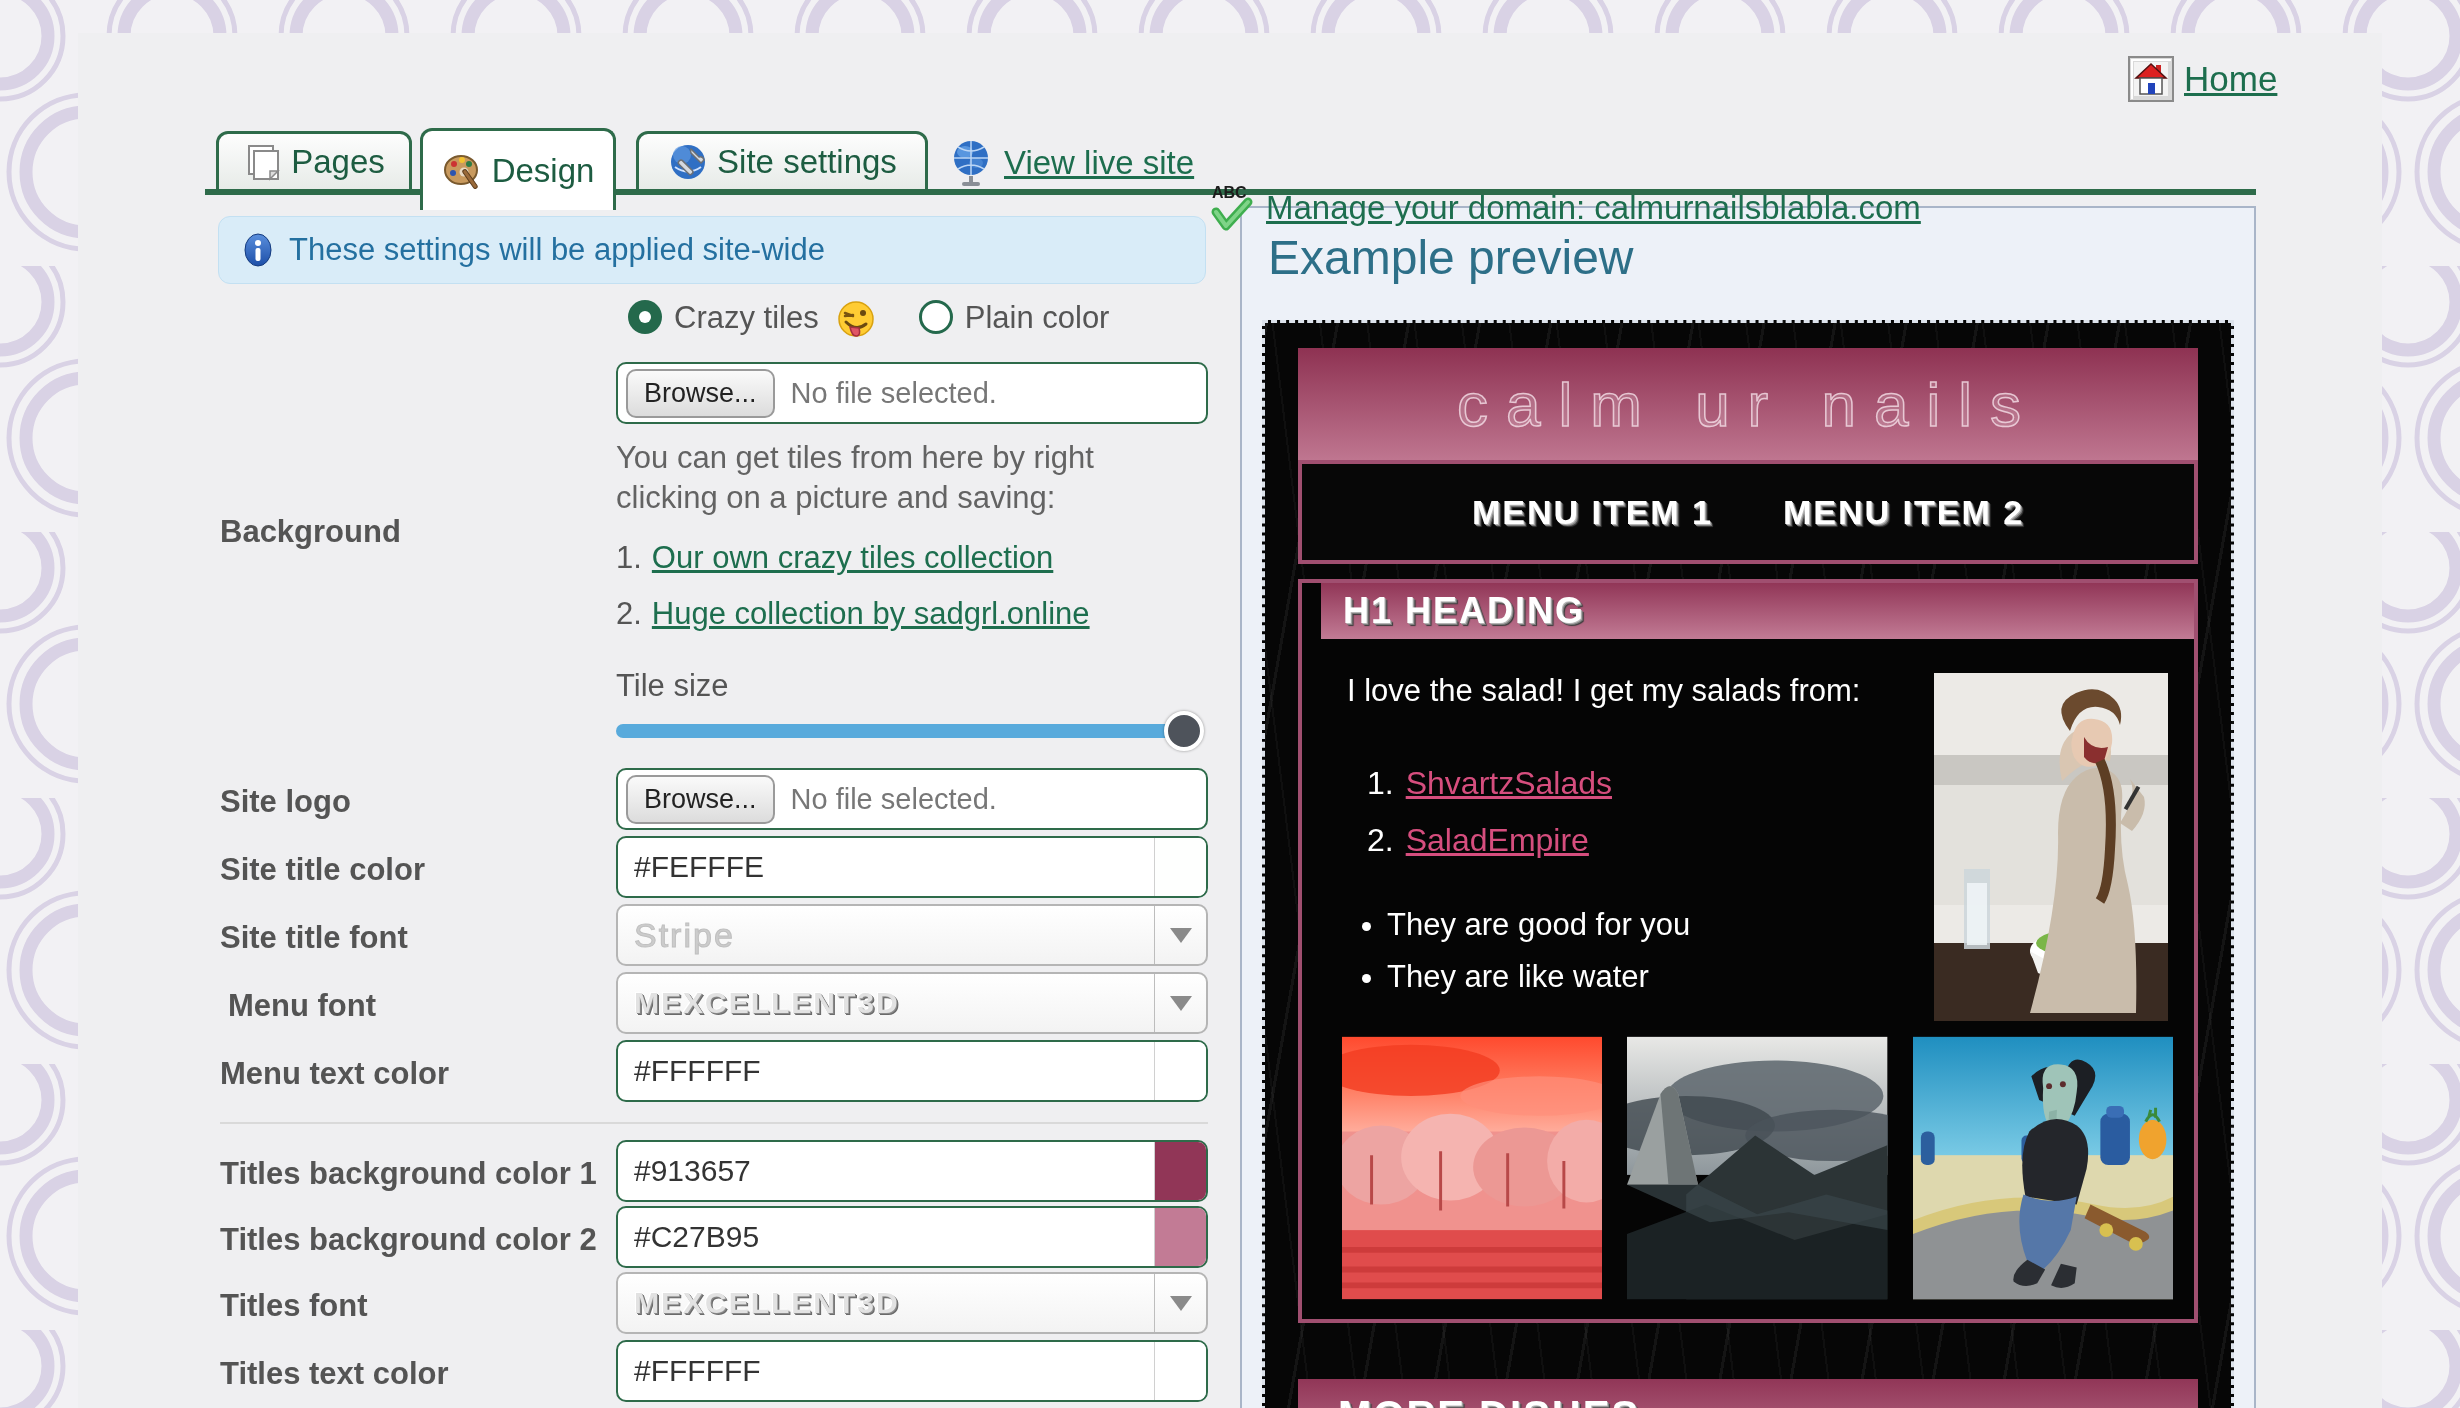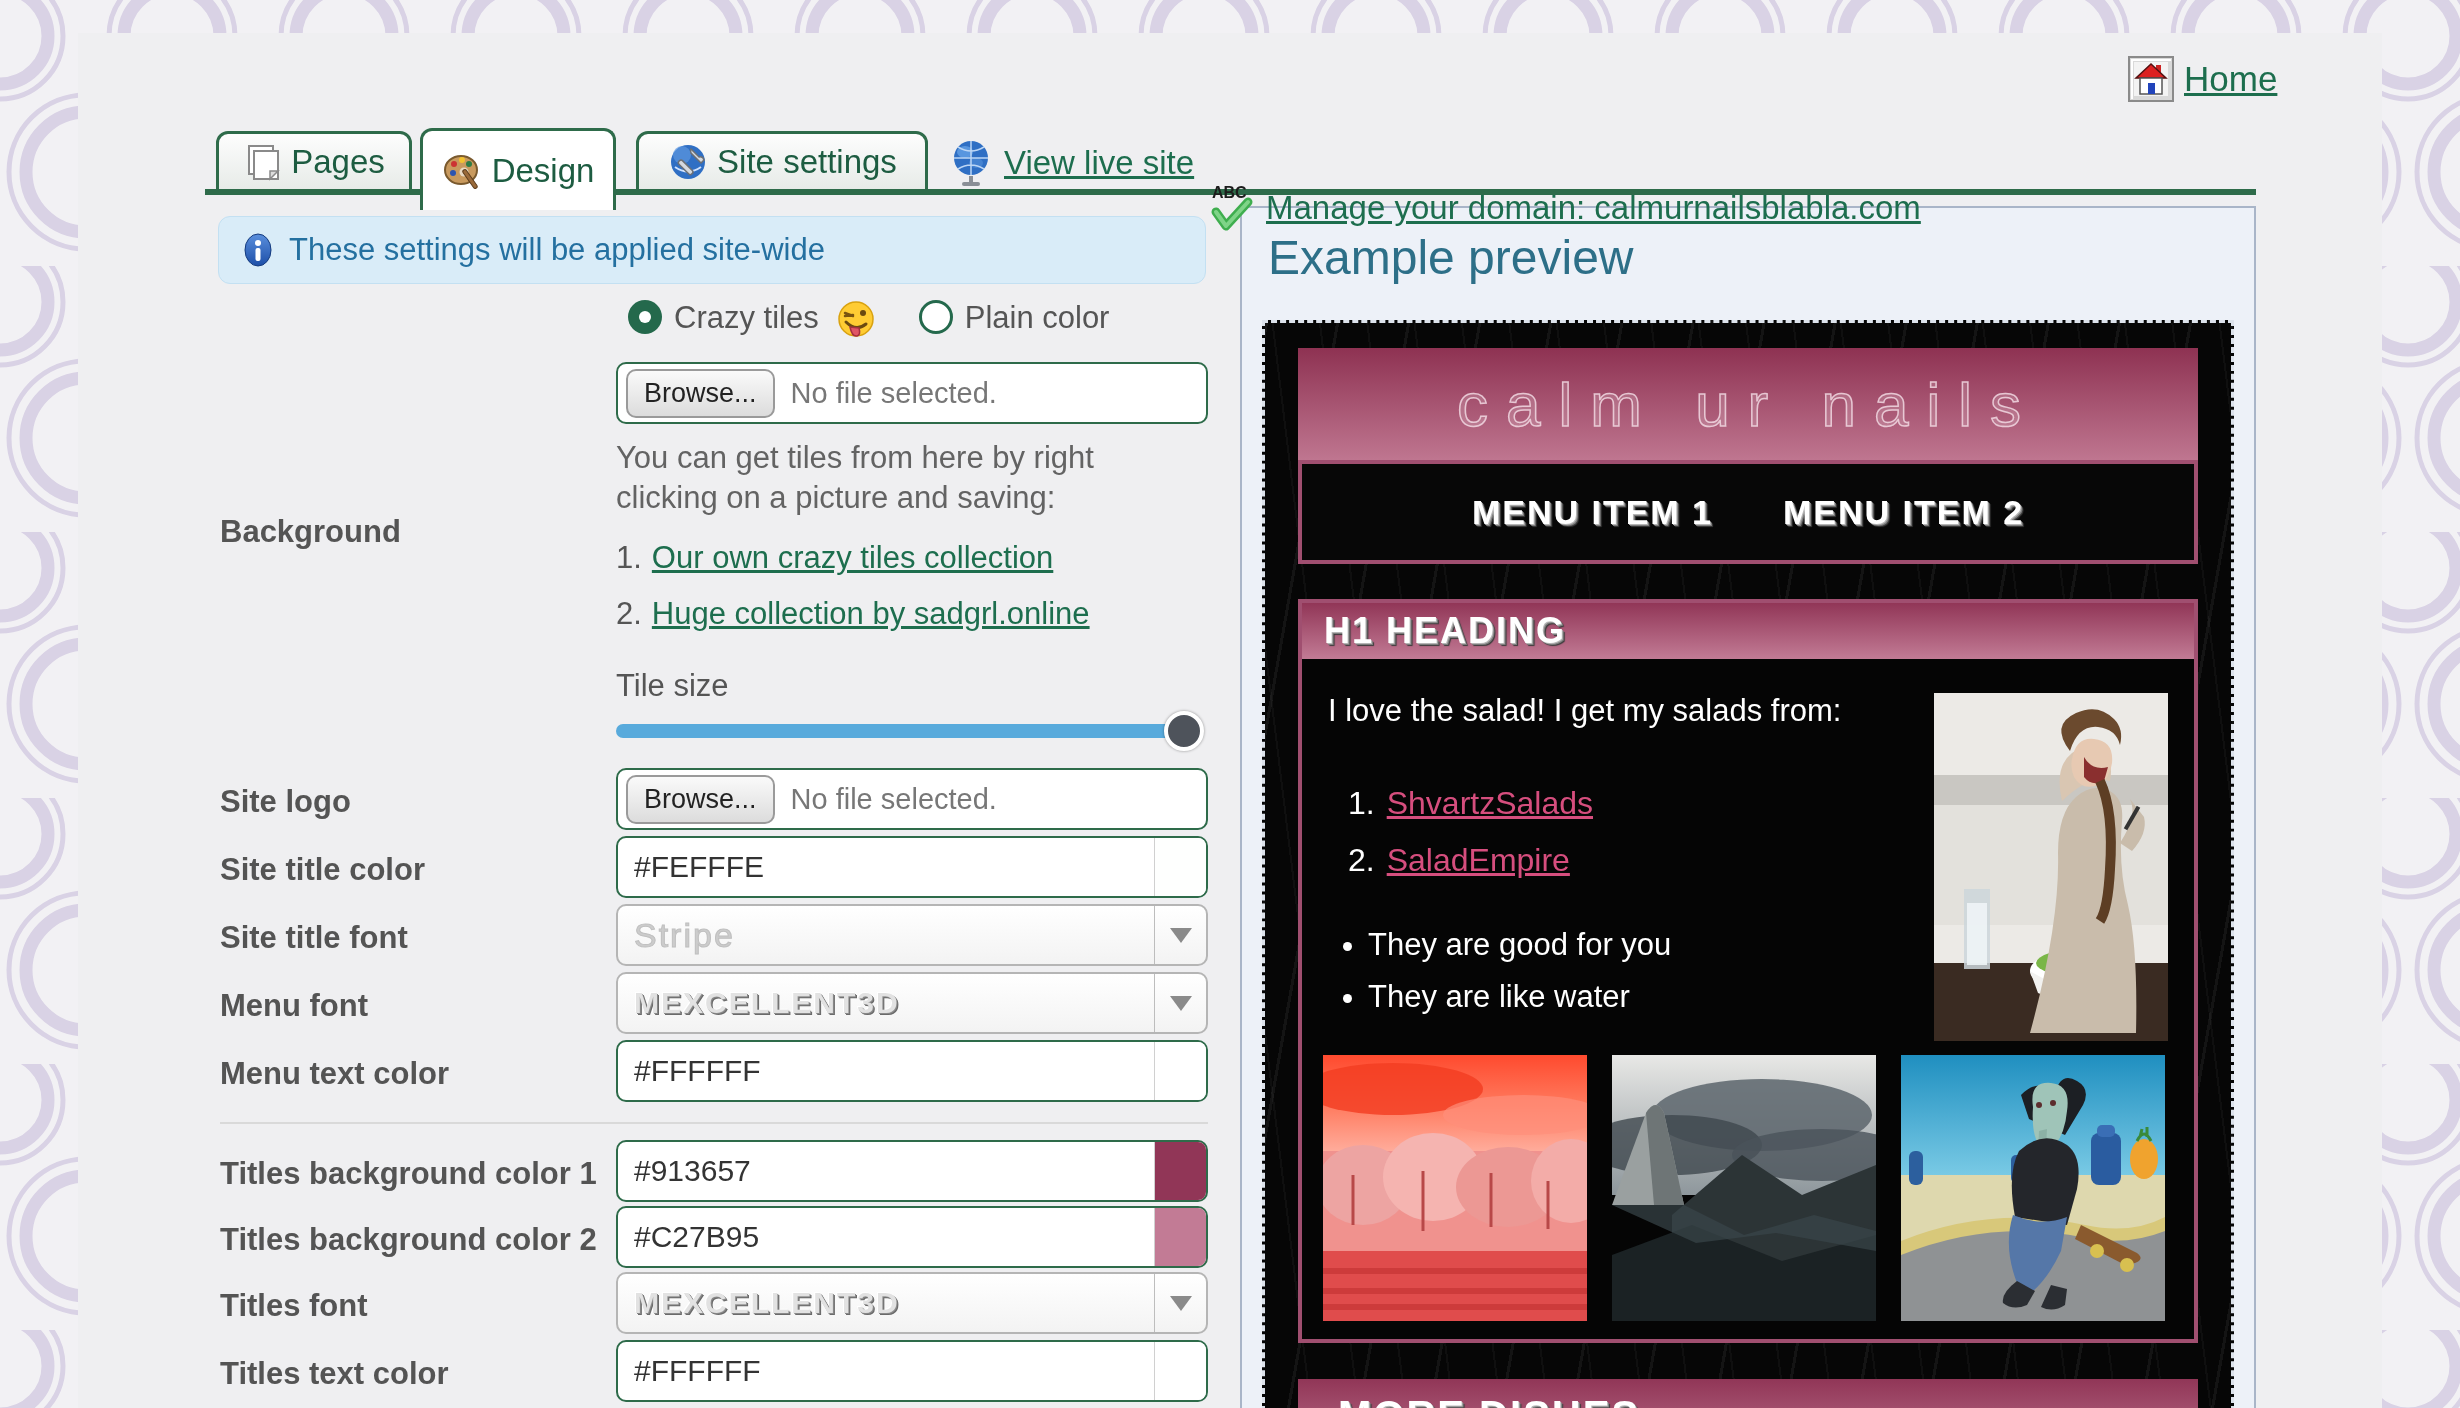--- a/index.html
+++ b/index.html
@@ -79,21 +79,21 @@
             }
   .pv-header { position:absolute; left:33px; top:25px; width:900px; height:112px;
                background:linear-gradient(#8e3252,#bf7690); display:flex; align-items:center; justify-content:center; }
   .site-title-outline { font-size:62px; font-weight:200; letter-spacing:18px;
                         color:rgba(255,255,255,0.16); -webkit-text-stroke:1.5px rgba(241,216,226,0.85); }
   .pv-menu { position:absolute; left:33px; top:137px; width:900px; height:104px; background:#070707;
              border:4px solid #a04f70; display:flex; align-items:center; justify-content:center; gap:70px; }
   .font3d { font-weight:bold; letter-spacing:2px; color:#ffffff;
             text-shadow:1px 1px 0 #b5b5b5, 2px 2px 0 #7d7d7d, 3px 3px 1px #3c3c3c; }
   .pv-menu .mi { font-size:34px; cursor:pointer; }
-  .pv-section { position:absolute; left:33px; top:276px; width:900px; height:744px; border:4px solid #a04f70; background:#050505; }
+  .pv-section { position:absolute; left:33px; top:256px; width:900px; height:744px; border:4px solid #a04f70; background:#050505;padding-left:19px; }
   .pv-h1 { height:56px; background:linear-gradient(#913657,#c27b95); display:flex; align-items:center; padding-left:22px; }
   .pv-h1 .t { font-size:36px; }
   .pv-body { display:flex; padding:34px 26px 0 26px; }
   .pv-left { width:560px; }
   .pv-intro { font-size:31px; color:#fff; }
   .pv-ol { margin-top:56px; padding-left:20px; }
   .pv-ol .row { display:flex; gap:12px; font-size:32px; margin-bottom:20px; }
   .pv-ol .n { color:#fff; }
   .pv-ol .lnk { color:#d64e7e; text-decoration:underline; cursor:pointer; }
   .pv-ul { margin-top:48px; padding-left:40px; color:#fff; }
@@ -263,21 +263,21 @@
   </div>
 
   <div class="flabel" style="top:920px;">Site title font</div>
   <div class="ctrl graybox dropdown" style="top:904px;">
     <span class="val font-stripe">Stripe</span>
     <span class="dd-arrow">
         <i></i>
       </span>
   </div>
 
-  <div class="flabel" style="top:988px;">Menu font</div>
+  <div class="flabel" style="top:988px;margin-left:8px;">Menu font</div>
   <div class="ctrl graybox dropdown" style="top:972px;">
     <span class="val font3d-gray">MEXCELLENT3D</span>
     <span class="dd-arrow">
         <i></i>
       </span>
   </div>
 
   <div class="flabel" style="top:1056px;">Menu text color</div>
   <div class="ctrl greenbox colorin" style="top:1040px;">
     <span class="val">#FFFFFF</span>

